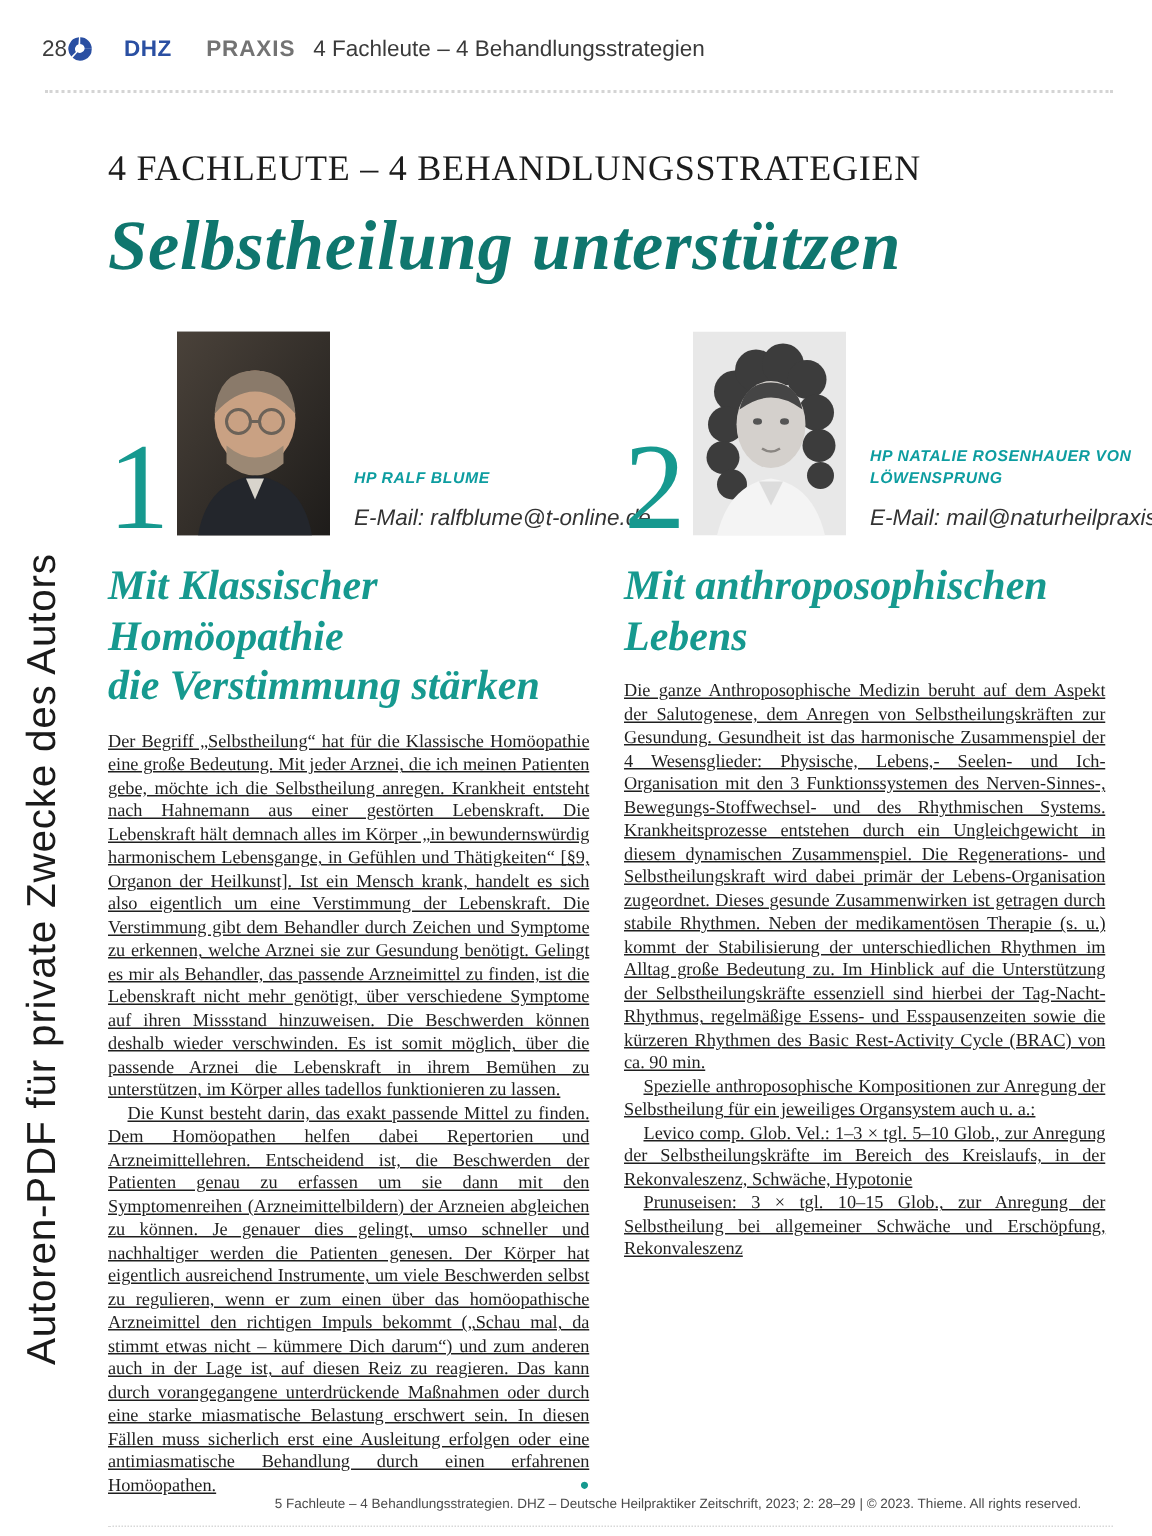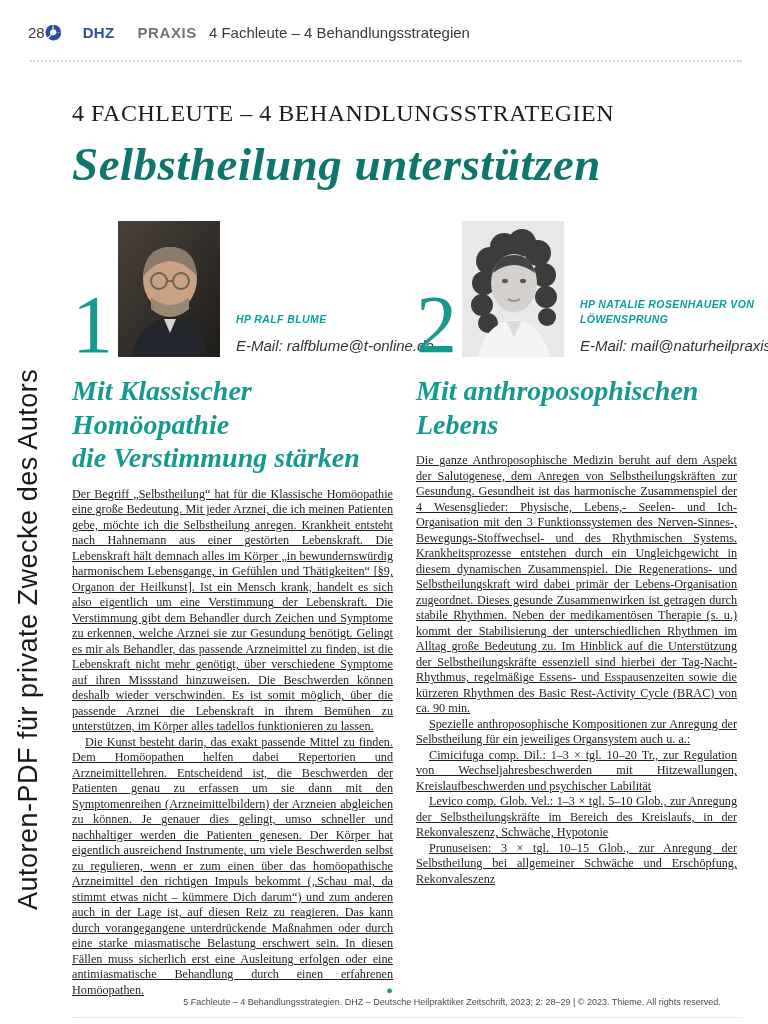--- a/index.html
+++ b/index.html
@@ -266,21 +266,20 @@
           </div>
         </div>
 
         <h2 class="col-heading">
           <span style="display:block">Mit anthroposophischen Lebens</span>
         </h2>
 
         <div class="col-body">
           <p class="first">Die ganze Anthroposophische Medizin beruht auf dem Aspekt der Salutogenese, dem Anregen von Selbstheilungskräften zur Gesundung. Gesundheit ist das harmonische Zusammenspiel der 4 Wesensglieder: Physische, Lebens,- Seelen- und Ich-Organisation mit den 3 Funktionssystemen des Nerven-Sinnes-, Bewegungs-Stoffwechsel- und des Rhythmischen Systems. Krankheitsprozesse entstehen durch ein Ungleichgewicht in diesem dynamischen Zusammenspiel. Die Regenerations- und Selbstheilungskraft wird dabei primär der Lebens-Organisation zugeordnet. Dieses gesunde Zusammenwirken ist getragen durch stabile Rhythmen. Neben der medikamentösen Therapie (s. u.) kommt der Stabilisierung der unterschiedlichen Rhythmen im Alltag große Bedeutung zu. Im Hinblick auf die Unterstützung der Selbstheilungskräfte essenziell sind hierbei der Tag-Nacht-Rhythmus, regelmäßige Essens- und Esspausenzeiten sowie die kürzeren Rhythmen des Basic Rest-Activity Cycle (BRAC) von ca. 90 min.</p>
           <p>Spezielle anthroposophische Kompositionen zur Anregung der Selbstheilung für ein jeweiliges Organsystem auch u. a.:</p>
-          <p>Cimicifuga comp. Dil.: 1–3 × tgl. 10–20 Tr., zur Regulation von Wechseljahresbeschwerden mit Hitzewallungen, Kreislaufbeschwerden und psychischer Labilität</p>
           <p>Levico comp. Glob. Vel.: 1–3 × tgl. 5–10 Glob., zur Anregung der Selbstheilungskräfte im Bereich des Kreislaufs, in der Rekonvaleszenz, Schwäche, Hypotonie</p>
           <p><span>Prunuseisen: 3 × tgl. 10–15 Glob., zur Anregung der Selbstheilung bei allgemeiner Schwäche und Erschöpfung, Rekonvaleszenz</span></p>
         </div>
       </div>
 
     </div>
   </div>
 
   <div class="footer">5 Fachleute – 4 Behandlungsstrategien. DHZ – Deutsche Heilpraktiker Zeitschrift, 2023; 2: 28–29 | © 2023. Thieme. All rights reserved.</div>
 

